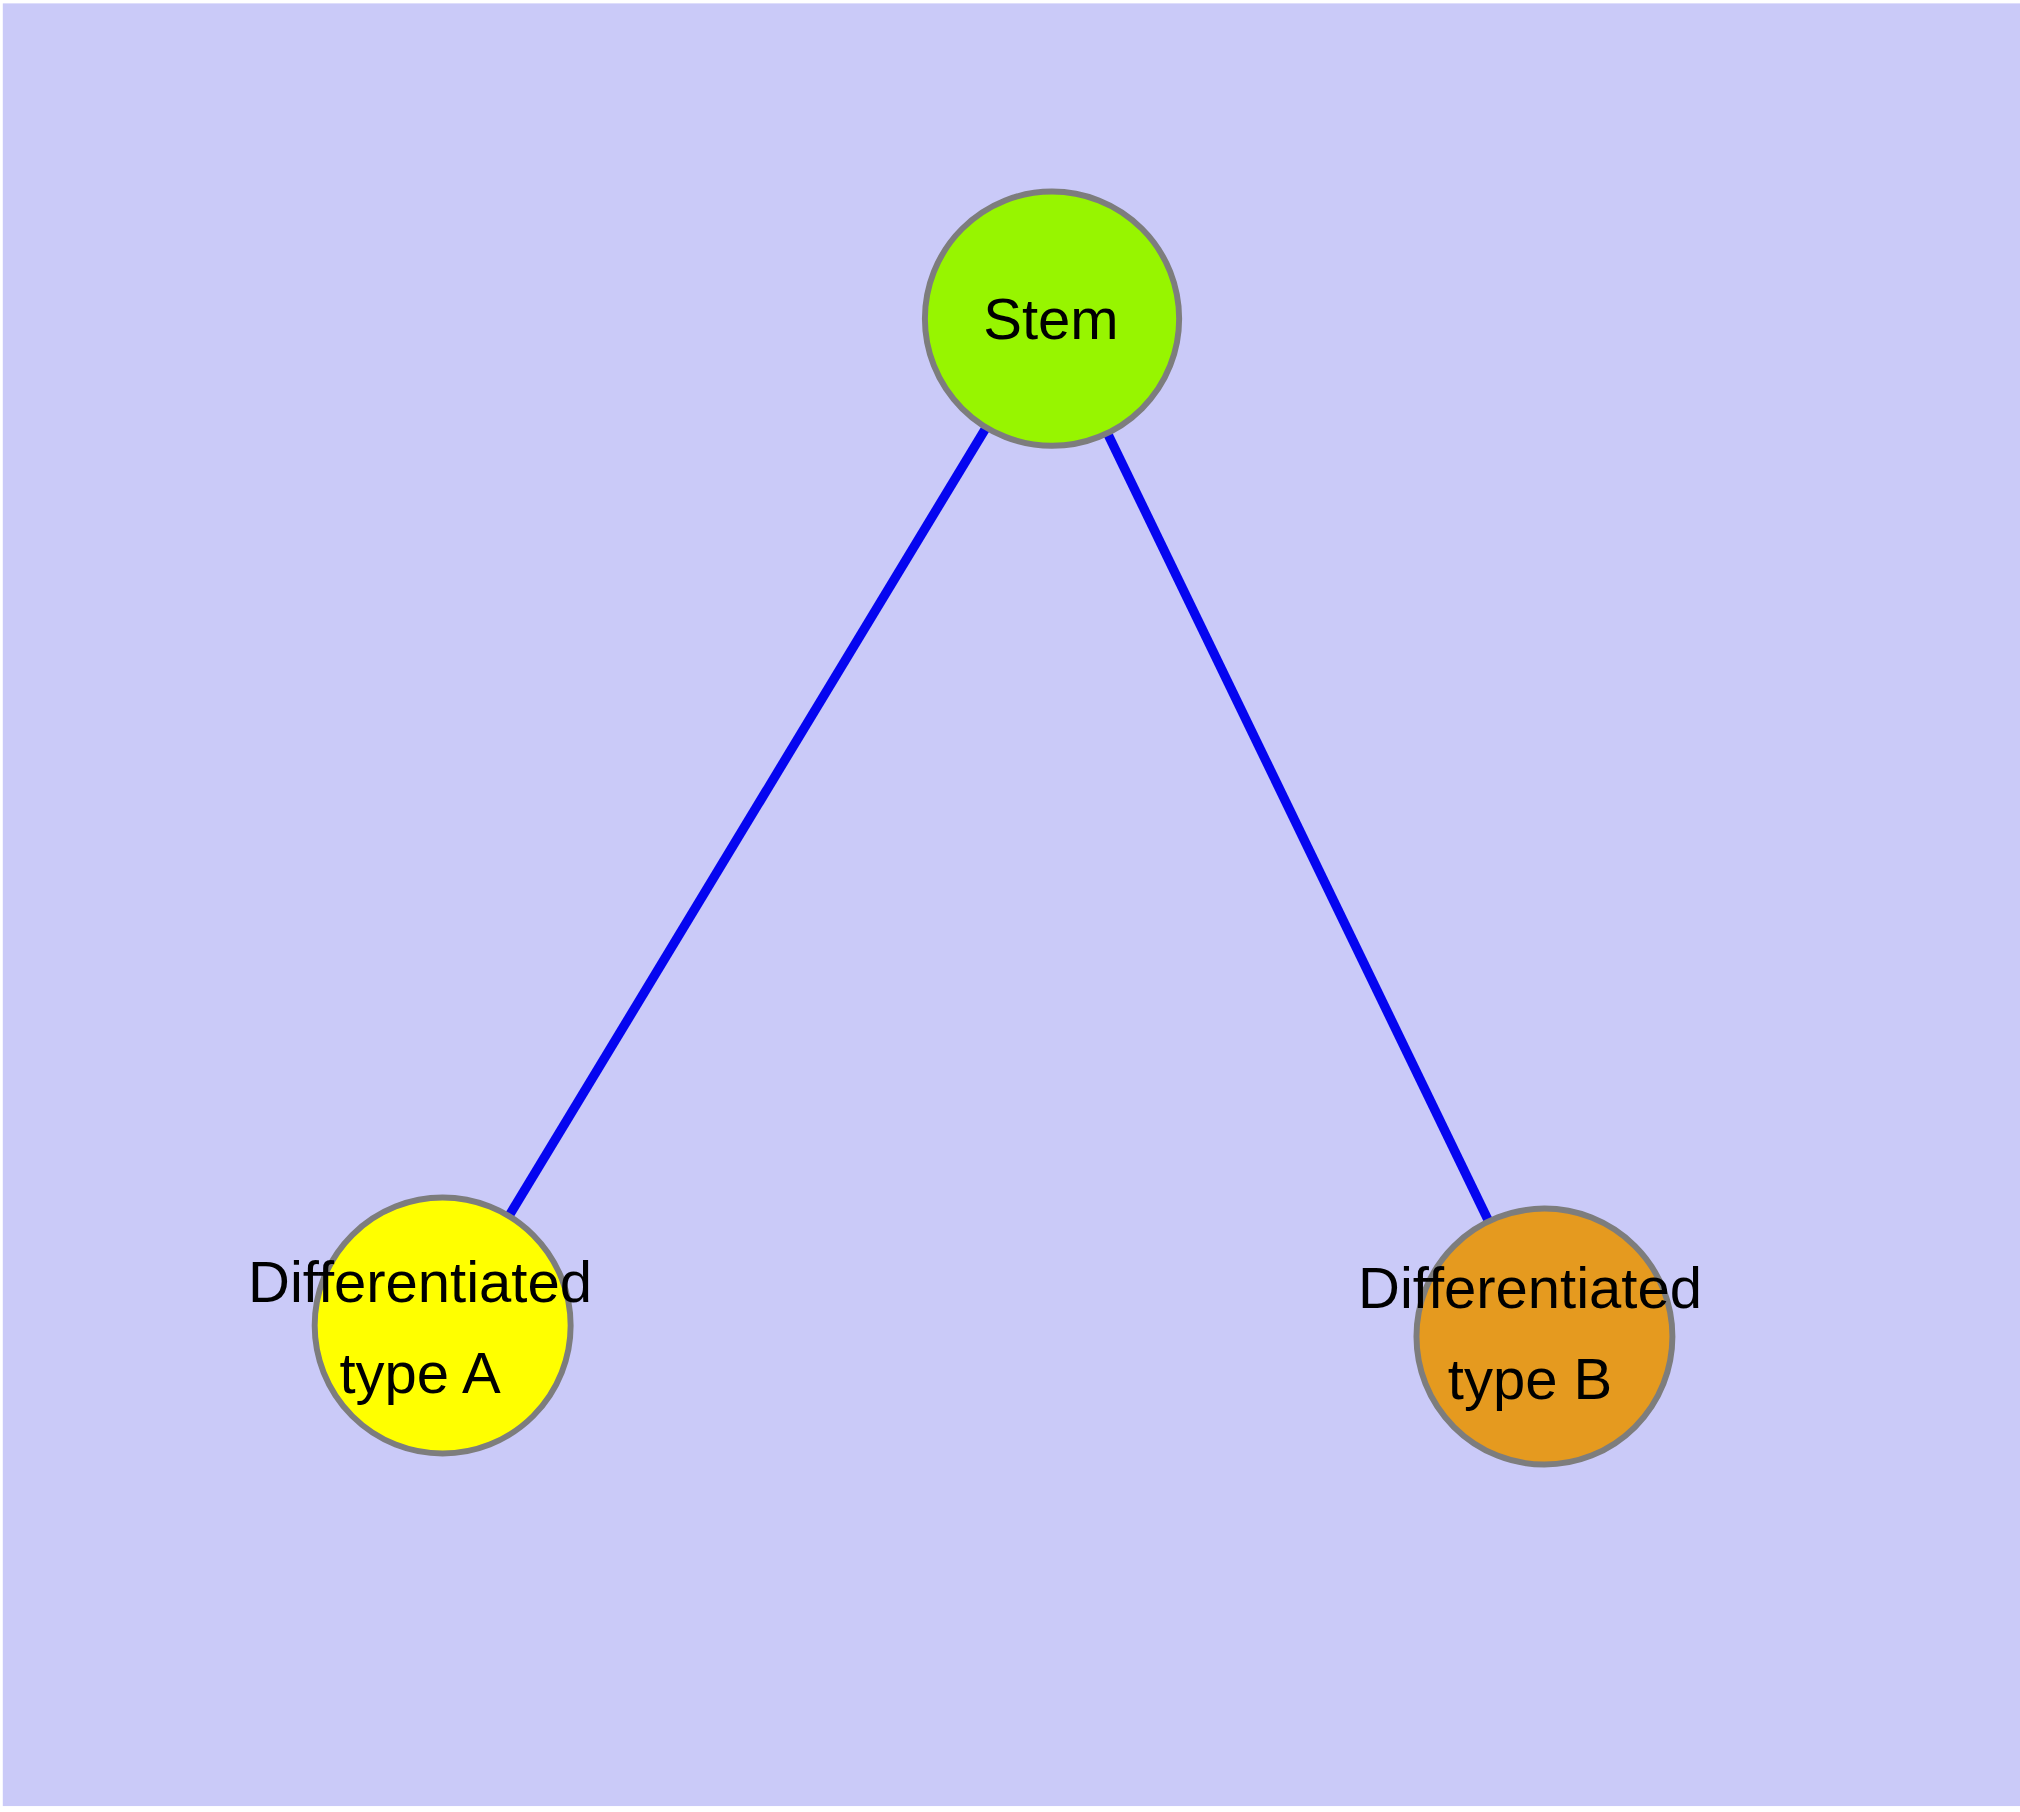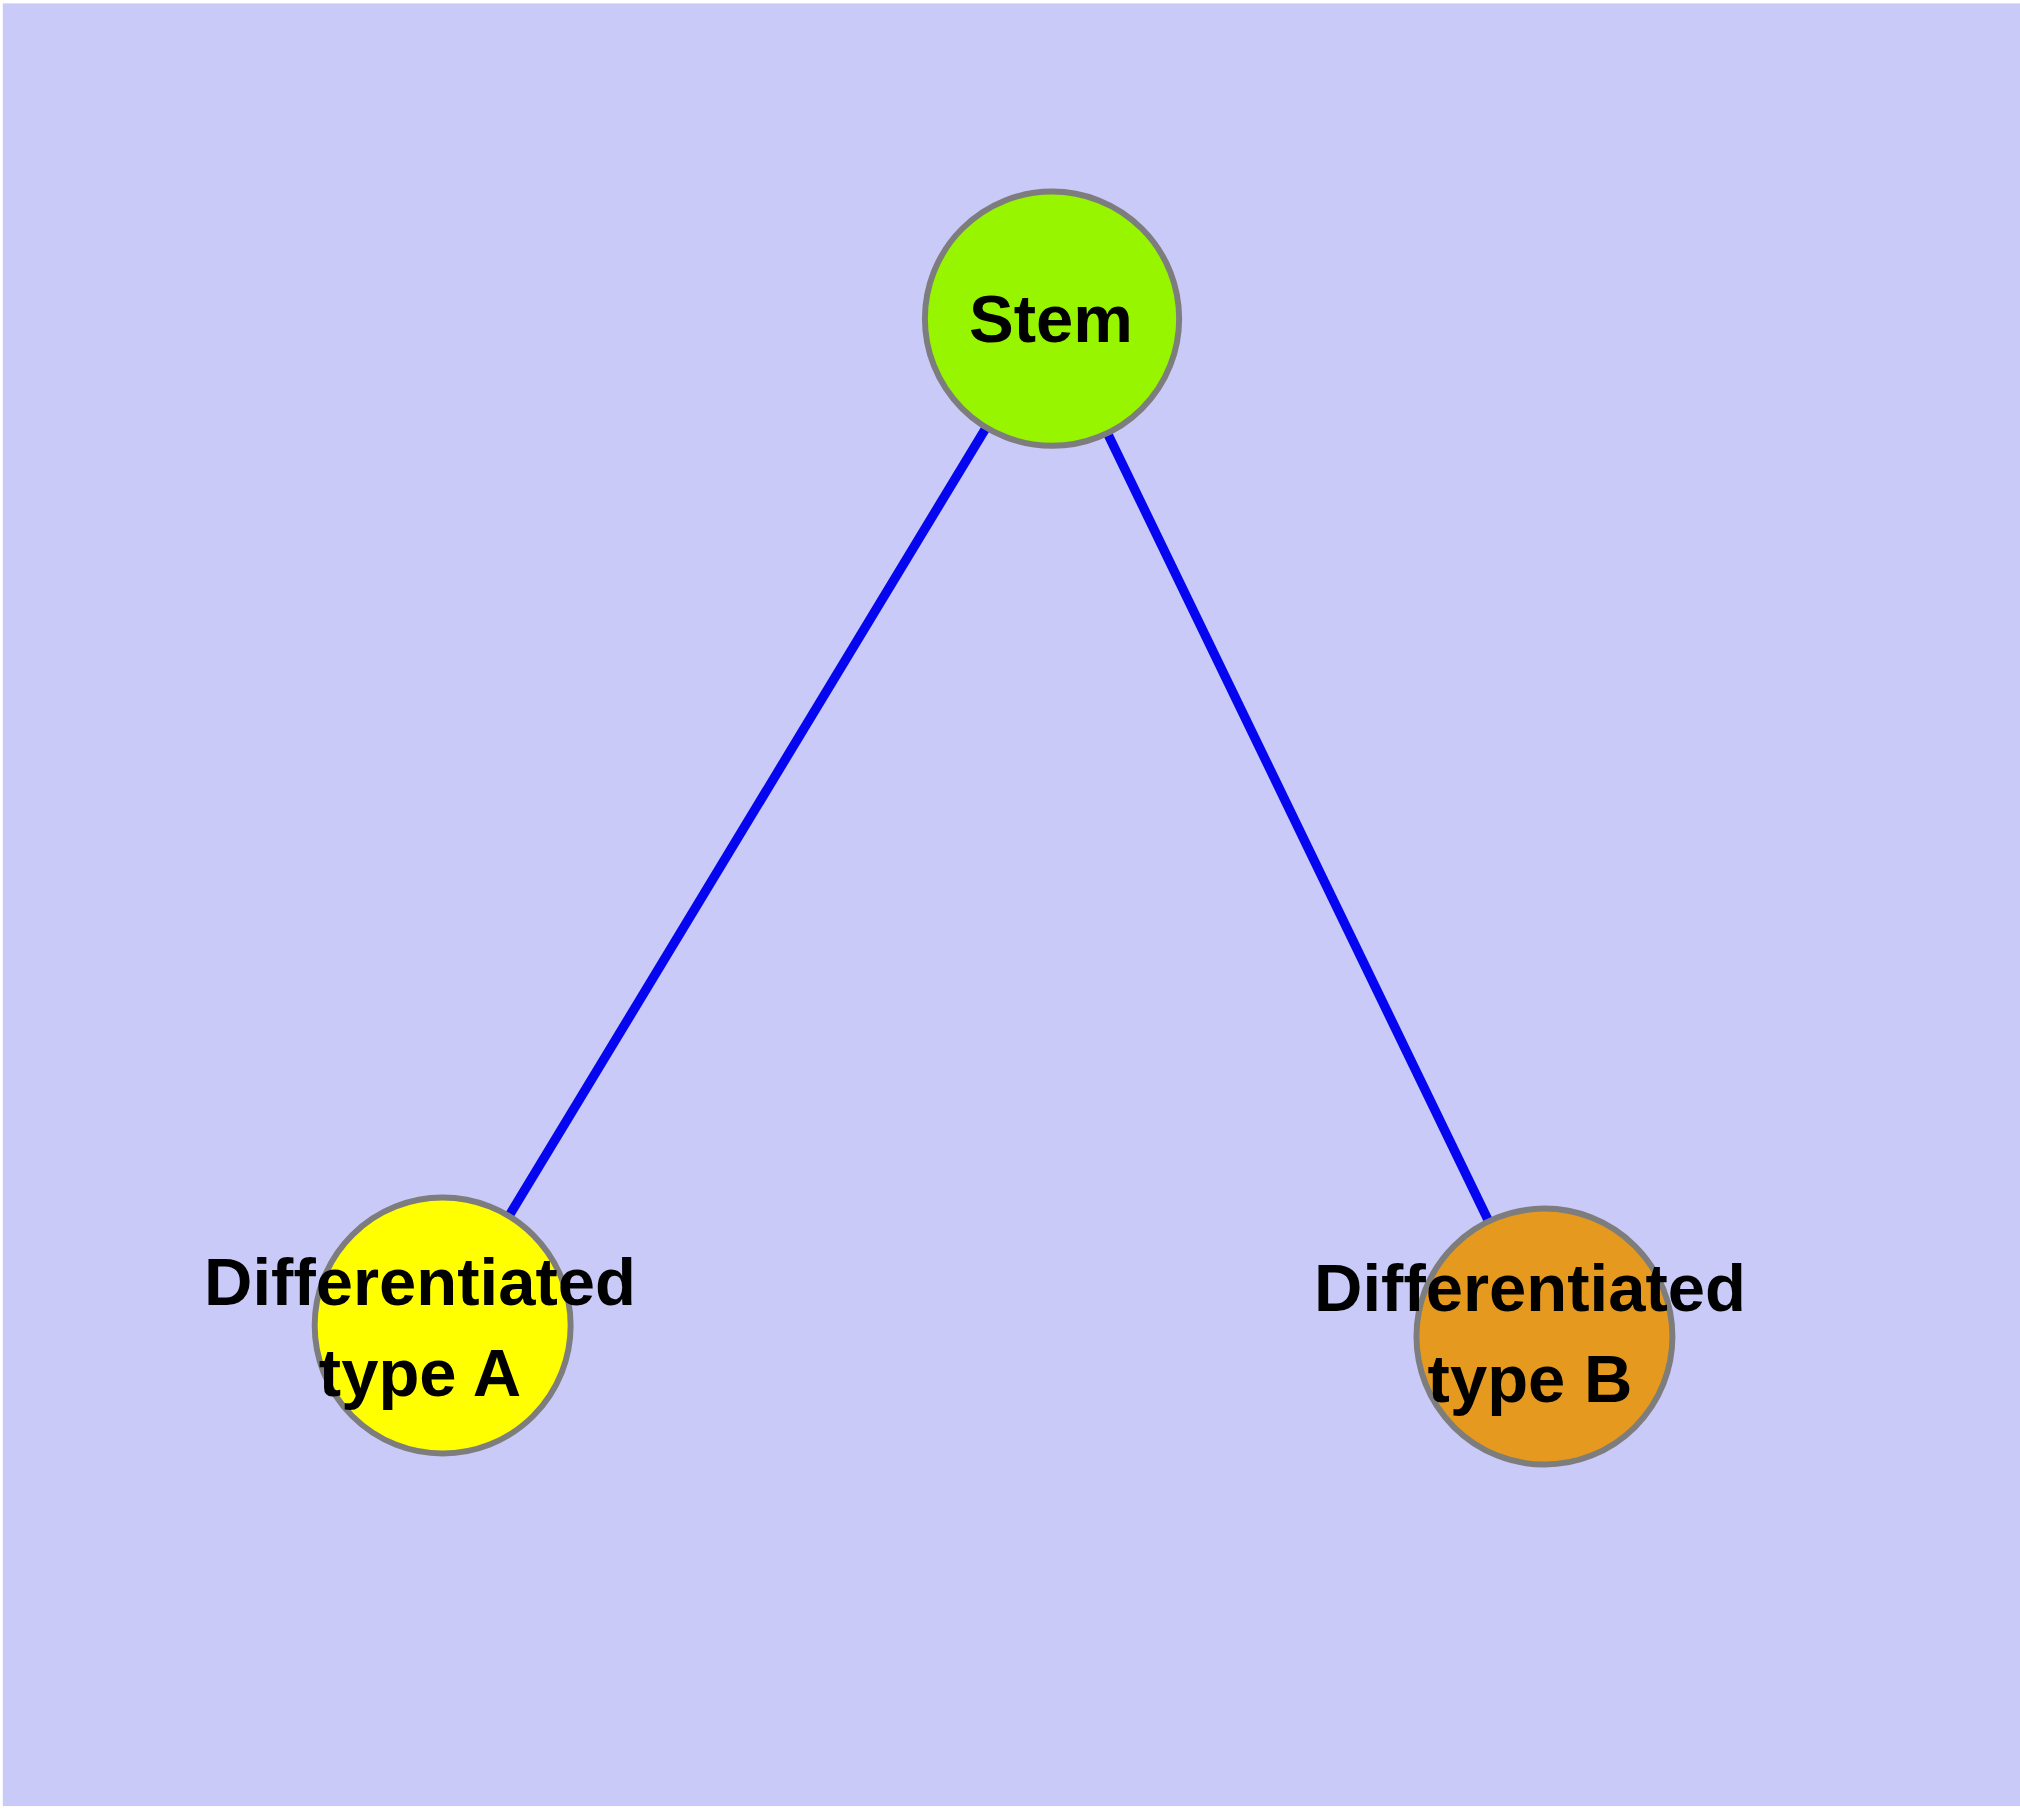--- a/index.html
+++ b/index.html
@@ -26,23 +26,23 @@
   .edge {
     stroke-width: 11px;
     fill: none;
   }
   .node-circle {
     stroke-width: 7px;
   }
   .node-label {
     position: absolute;
     transform: translateX(-50%);
-    font-size: 67px;
+    font-size: 58px;
     line-height: 91px;
-    font-weight: bold;
+    font-weight: normal;
     color: #000000;
     text-align: center;
     white-space: pre-line;
     letter-spacing: 0;
   }
   .label-stem   { left: 1051px; top: 273px;  }
   .label-type-a { left: 420px;  top: 1236px; }
   .label-type-b { left: 1530px; top: 1242px; }
 </style>
 </head>

